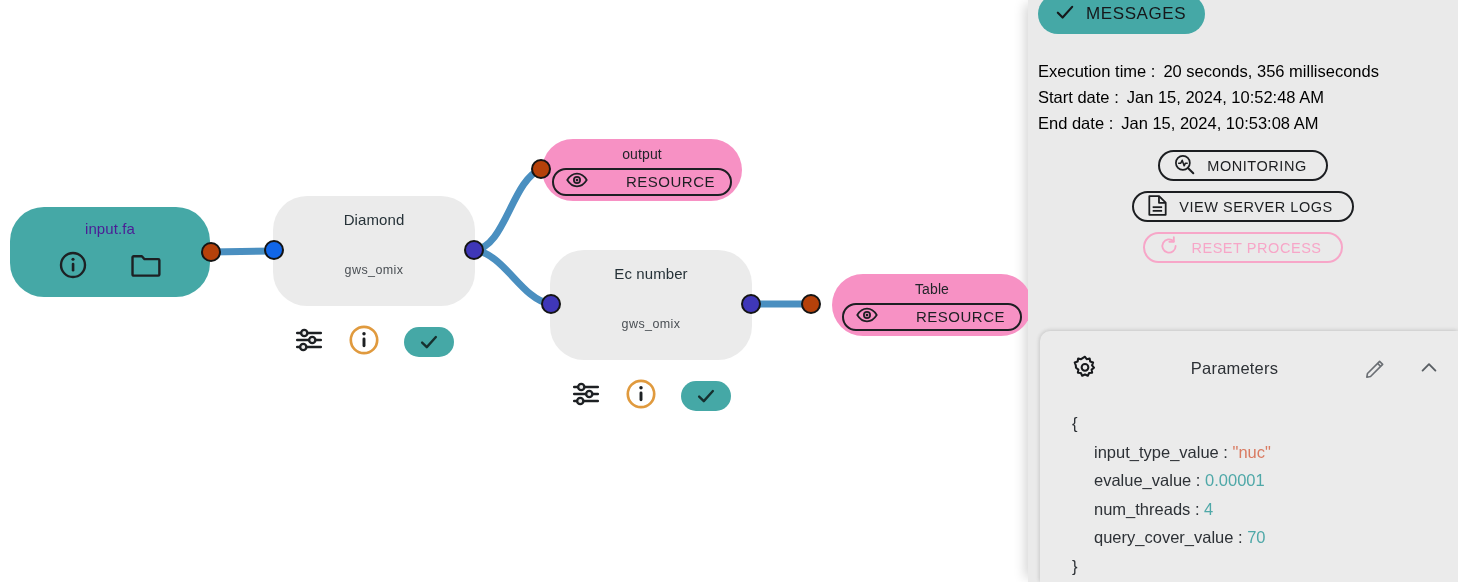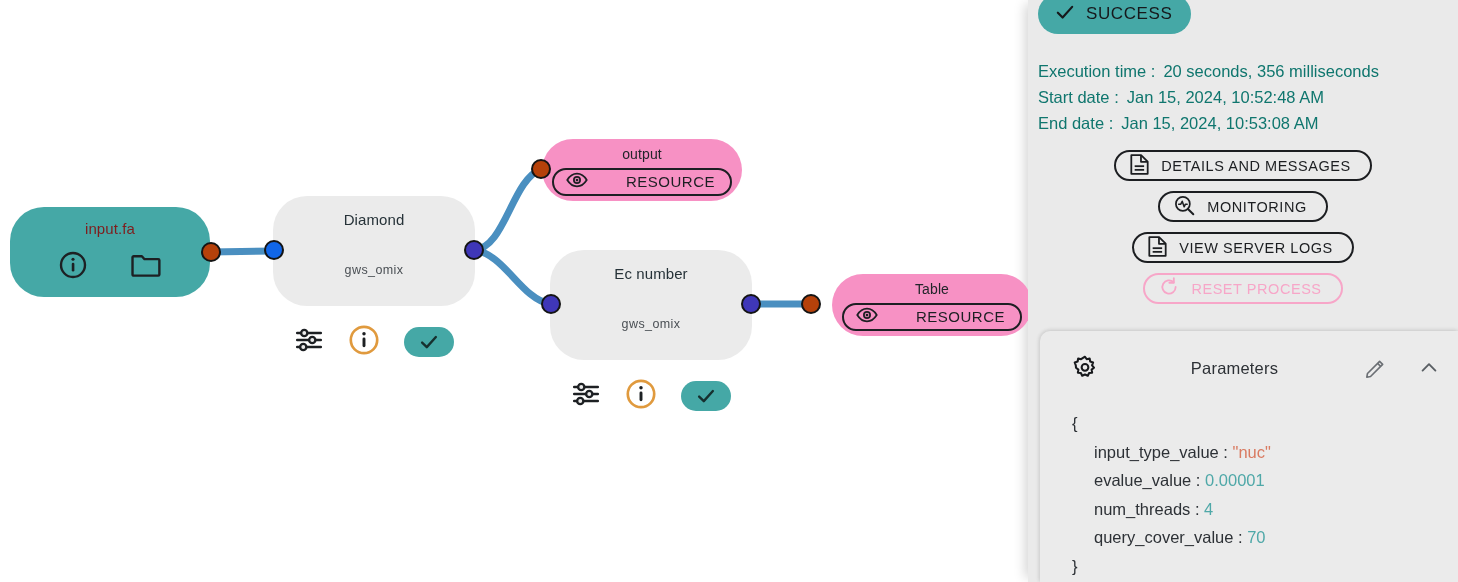--- a/index.html
+++ b/index.html
@@ -41,21 +41,21 @@
     gap: 26px;
   }
 
   
   .node-teal {
     background: #45a8a6;
     width: 200px; height: 90px;
     justify-content: center;
     gap: 14px;
   }
-  .node-teal .node-title { color: #7f1d1d; font-size: 15px; }
+  .node-teal .node-title { color: #4c1d95; font-size: 15px; }
   .node-teal .node-row { gap: 42px; }
 
   
   .node-proc {
     background: #ebebeb;
     width: 202px; height: 110px;
     padding-top: 16px;
     gap: 35px;
   }
   .node-proc .node-row { margin-top: 12px; gap: 24px; }
@@ -112,21 +112,21 @@
     display: flex; align-items: center; gap: 10px;
     padding: 0 19px 0 16px;
   }
   .status-badge .lbl {
     font-size: 17px; color: #16181b; letter-spacing: .6px;
   }
 
   .meta { position: absolute; left: 10px; top: 58px; }
   .meta-row {
     display: flex; align-items: baseline; gap: 8px;
-    font-size: 16.5px; color: #0f766e;
+    font-size: 16.5px; color: #000000;
     line-height: 26px; white-space: nowrap;
   }
   .meta-row .k { font-weight: 400; }
   .meta-row .v { font-weight: 400; }
 
   .btn-stack {
     position: absolute; left: 0; top: 150px;
     width: 430px;
     display: flex; flex-direction: column; align-items: center; gap: 10px;
   }
@@ -315,51 +315,40 @@
   </div>
 
   <div id="panel">
 
     <div class="status-badge">
       <span>
         <svg width="22" height="22" viewBox="0 0 24 24" fill="none">
           <path d="M4.2 12.8 L9.4 18 L19.8 6.4" stroke="#16181b" stroke-width="2.4" stroke-linecap="round" stroke-linejoin="round"></path>
         </svg>
       </span>
-      <span class="lbl">SUCCESS</span>
+      <span class="lbl">MESSAGES</span>
     </div>
 
     <div class="meta">
       <div class="meta-row">
         <span class="k">Execution time :</span>
         <span class="v">20 seconds, 356 milliseconds</span>
       </div>
       <div class="meta-row">
         <span class="k">Start date :</span>
         <span class="v">Jan 15, 2024, 10:52:48 AM</span>
       </div>
       <div class="meta-row">
         <span class="k">End date :</span>
         <span class="v">Jan 15, 2024, 10:53:08 AM</span>
       </div>
     </div>
 
     <div class="btn-stack">
 
-      <button class="pbtn">
-        <span>
-          <svg width="19" height="21" viewBox="0 0 18 20" fill="none">
-            <path d="M1.2 1.1h9.3l6.3 6.2v11.6H1.2z" stroke="#1c1e21" stroke-width="1.7" stroke-linejoin="round"></path>
-            <path d="M10.4 1.1v6.3h6.4" stroke="#1c1e21" stroke-width="1.7" stroke-linejoin="round"></path>
-            <line x1="4.4" y1="11.6" x2="13.4" y2="11.6" stroke="#1c1e21" stroke-width="1.7"></line>
-            <line x1="4.4" y1="15.1" x2="13.4" y2="15.1" stroke="#1c1e21" stroke-width="1.7"></line>
-          </svg>
-        </span>
-        <span class="lbl">DETAILS AND MESSAGES</span>
-      </button>
 
       <button class="pbtn">
         <span>
           <svg width="21" height="21" viewBox="0 0 22 22" fill="none">
             <circle cx="9.3" cy="9.3" r="7.3" stroke="#1c1e21" stroke-width="1.8"></circle>
             <line x1="14.6" y1="14.6" x2="20.2" y2="20.2" stroke="#1c1e21" stroke-width="2.1" stroke-linecap="round"></line>
             <path d="M4.9 9.6 L7.1 9.6 L8.6 6.6 L10.6 12.4 L12 9.6 L13.8 9.6" stroke="#1c1e21" stroke-width="1.6" stroke-linecap="round" stroke-linejoin="round" fill="none"></path>
           </svg>
         </span>
         <span class="lbl">MONITORING</span>

